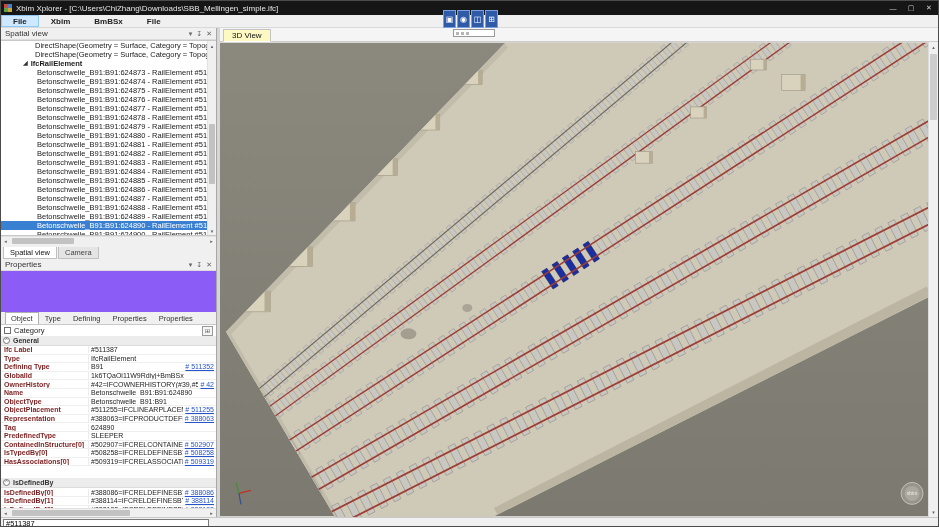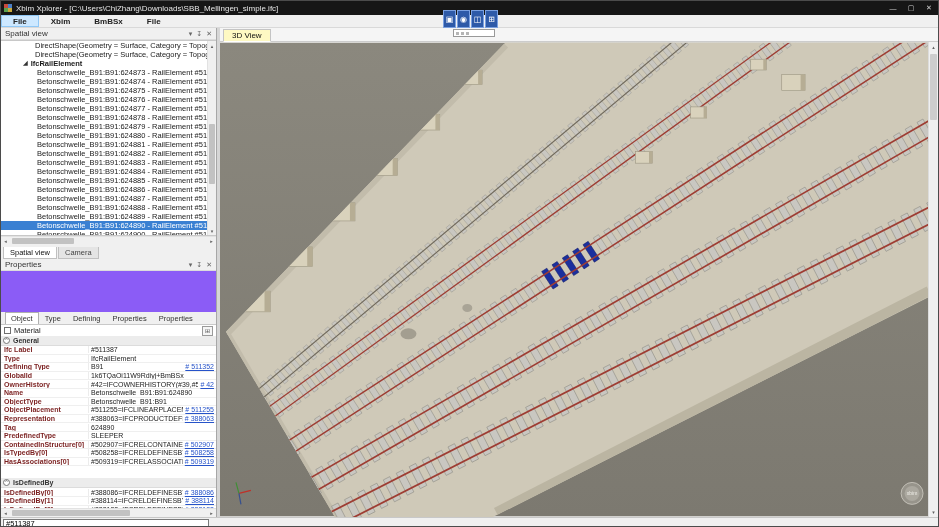--- a/index.html
+++ b/index.html
@@ -190,21 +190,21 @@
     <div class="proptabs">
         <span class="ptab active">Object</span>
         <span class="ptab">Type</span>
         <span class="ptab">Defining</span>
         <span class="ptab">Properties</span>
         <span class="ptab">Properties</span>
       </div>
 
     <div class="verbrow">
       <span class="cbx"></span>
-      <span>Material</span>
+      <span>Category</span>
       <span class="optbtn">⊞</span>
     </div>
 
     <div class="pgrid">
         <div class="psection">
           <span class="circ">^</span>
           <span class="slabel">General</span>
         </div>
         <div class="prow">
           <span class="pname">Ifc Label</span>

